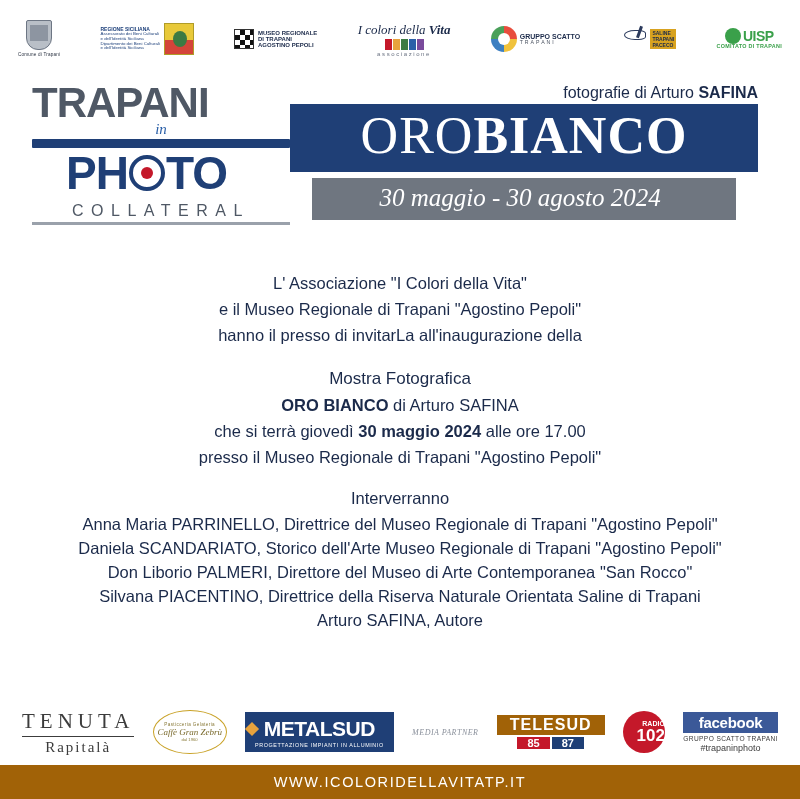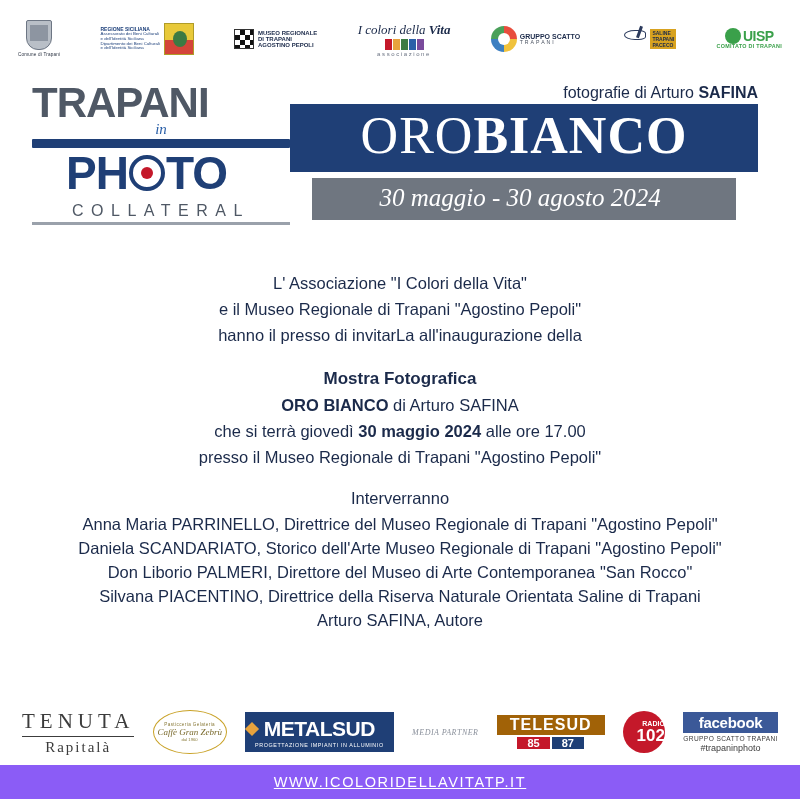--- a/index.html
+++ b/index.html
@@ -247,21 +247,21 @@
     text-align: center;
     margin-top: 22px;
   }
   .invite p {
     margin: 0 0 7px 0;
     font-size: 16.5px;
     color: #1b2a4a;
   }
   .block2 { margin-top: 24px; text-align:center; }
   .block2 p { margin: 0 0 7px 0; font-size: 16.5px; color:#1b2a4a; }
-  .block2 .strong { font-weight: bold; font-size: 17px; }
+  .block2 .strong { font-weight: normal; font-size: 17px; }
   .block3 { margin-top: 22px; text-align:center; }
   .block3 .head { font-size: 16.5px; margin-bottom: 7px; }
   .block3 p { margin: 0 0 5px 0; font-size: 16.5px; }
 
   
   .bottom-logos {
     position: absolute;
     left: 0; right: 0;
     bottom: 36px;
     height: 62px;
@@ -328,28 +328,27 @@
     padding: 2px 10px; letter-spacing:-.3px;
   }
   .fb .g1 { font-size: 6.6px; color:#3c3c3c; letter-spacing:.4px; margin-top:2px;}
   .fb .g2 { font-size: 9px; color:#3c3c3c; margin-top:1px;}
 
   
   .footer {
     position: absolute;
     left: 0; right: 0; bottom: 0;
     height: 34px;
-    background: #8b5cf6;
+    background: #a16207;
     color: #ffffff;
     display: flex;
     align-items: center;
     justify-content: center;
     font-size: 14.5px;
     letter-spacing: 1.6px;
-    text-decoration: underline;
   }
 </style>
 </head>
 <body>
 
 <div class="top-logos">
 
   <div class="logo-cell">
     <div class="crest"></div>
     <div class="cap6">Comune di Trapani</div>

